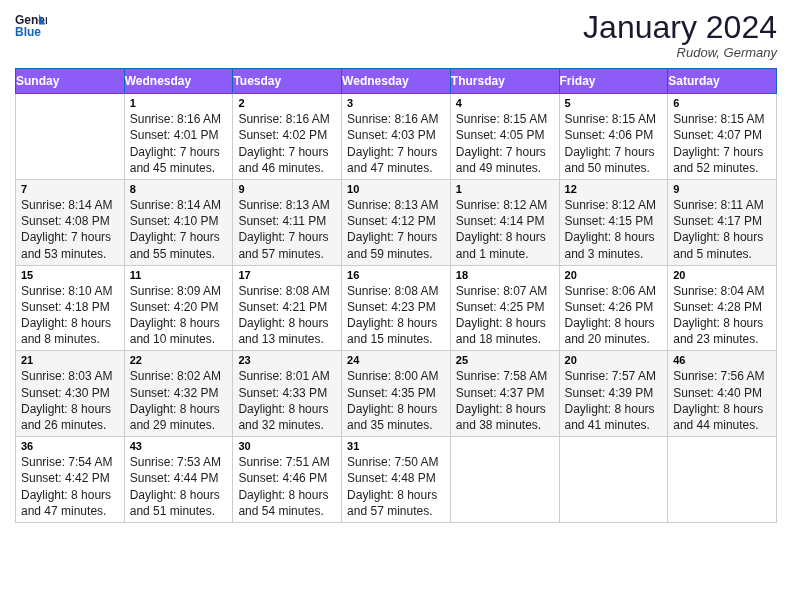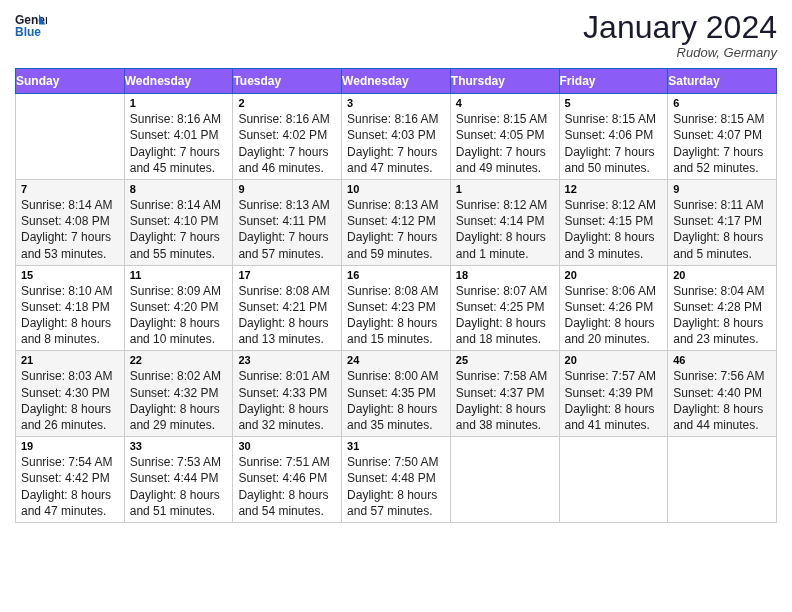--- a/index.html
+++ b/index.html
@@ -229,25 +229,25 @@
             <span class="day-number">20</span>
             <div class="day-info">Sunrise: 7:57 AM<br>Sunset: 4:39 PM<br>Daylight: 8 hours and 41 minutes.</div>
           </td>
           <td>
             <span class="day-number">46</span>
             <div class="day-info">Sunrise: 7:56 AM<br>Sunset: 4:40 PM<br>Daylight: 8 hours and 44 minutes.</div>
           </td>
         </tr>
         <tr>
           <td>
-            <span class="day-number">19</span>
+            <span class="day-number">36</span>
             <div class="day-info">Sunrise: 7:54 AM<br>Sunset: 4:42 PM<br>Daylight: 8 hours and 47 minutes.</div>
           </td>
           <td>
-            <span class="day-number">33</span>
+            <span class="day-number">43</span>
             <div class="day-info">Sunrise: 7:53 AM<br>Sunset: 4:44 PM<br>Daylight: 8 hours and 51 minutes.</div>
           </td>
           <td>
             <span class="day-number">30</span>
             <div class="day-info">Sunrise: 7:51 AM<br>Sunset: 4:46 PM<br>Daylight: 8 hours and 54 minutes.</div>
           </td>
           <td>
             <span class="day-number">31</span>
             <div class="day-info">Sunrise: 7:50 AM<br>Sunset: 4:48 PM<br>Daylight: 8 hours and 57 minutes.</div>
           </td>

